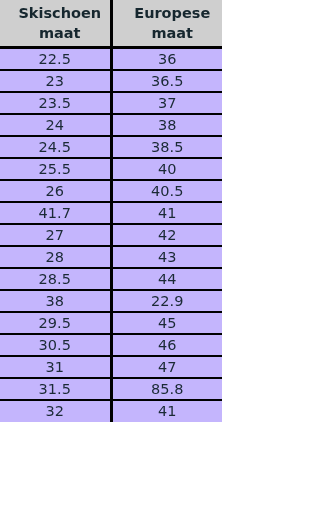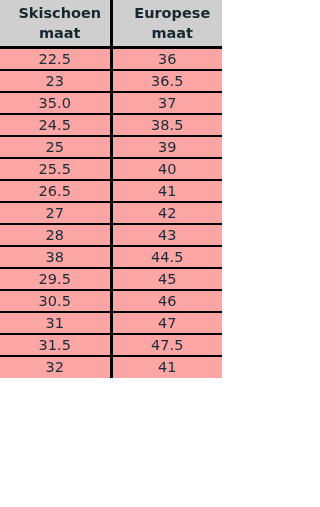--- a/index.html
+++ b/index.html
@@ -46,21 +46,21 @@
   }
 
   
   .size-table tbody td {
     color: #1b2a36;
     font-size: 14.5px;
     text-align: center;
     vertical-align: middle;
     height: 22px;
     padding: 0;
-    background: #fca5a5;
+    background: #c4b5fd;
     border: 0;
     border-bottom: 2px solid #000000;
     box-sizing: border-box;
   }
   .size-table tbody td.cell-ski {
     border-right: 3px solid #000000;
   }
   .size-table tbody tr:last-child td {
     border-bottom: 0;
   }
@@ -88,65 +88,73 @@
   <tbody id="table-body">
       <tr>
         <td class="cell-ski">22.5</td>
         <td class="cell-euro">36</td>
       </tr>
       <tr>
         <td class="cell-ski">23</td>
         <td class="cell-euro">36.5</td>
       </tr>
       <tr>
-        <td class="cell-ski">35.0</td>
+        <td class="cell-ski">23.5</td>
         <td class="cell-euro">37</td>
+      </tr>
+      <tr>
+        <td class="cell-ski">24</td>
+        <td class="cell-euro">38</td>
       </tr>
       <tr>
         <td class="cell-ski">24.5</td>
         <td class="cell-euro">38.5</td>
       </tr>
       <tr>
-        <td class="cell-ski">25</td>
-        <td class="cell-euro">39</td>
-      </tr>
-      <tr>
         <td class="cell-ski">25.5</td>
         <td class="cell-euro">40</td>
       </tr>
       <tr>
-        <td class="cell-ski">26.5</td>
+        <td class="cell-ski">26</td>
+        <td class="cell-euro">40.5</td>
+      </tr>
+      <tr>
+        <td class="cell-ski">41.7</td>
         <td class="cell-euro">41</td>
       </tr>
       <tr>
         <td class="cell-ski">27</td>
         <td class="cell-euro">42</td>
       </tr>
       <tr>
         <td class="cell-ski">28</td>
         <td class="cell-euro">43</td>
       </tr>
       <tr>
+        <td class="cell-ski">28.5</td>
+        <td class="cell-euro">44</td>
+      </tr>
+      <tr>
         <td class="cell-ski">38</td>
-        <td class="cell-euro">44.5</td>
+        <td class="cell-euro">22.9</td>
       </tr>
       <tr>
         <td class="cell-ski">29.5</td>
         <td class="cell-euro">45</td>
       </tr>
       <tr>
         <td class="cell-ski">30.5</td>
         <td class="cell-euro">46</td>
       </tr>
       <tr>
         <td class="cell-ski">31</td>
         <td class="cell-euro">47</td>
       </tr>
       <tr>
         <td class="cell-ski">31.5</td>
-        <td class="cell-euro">47.5</td>
+        <td class="cell-euro">85.8</td>
       </tr>
       <tr>
         <td class="cell-ski">32</td>
         <td class="cell-euro">41</td>
       </tr>
     </tbody>
 </table>
 
 </body></html>

